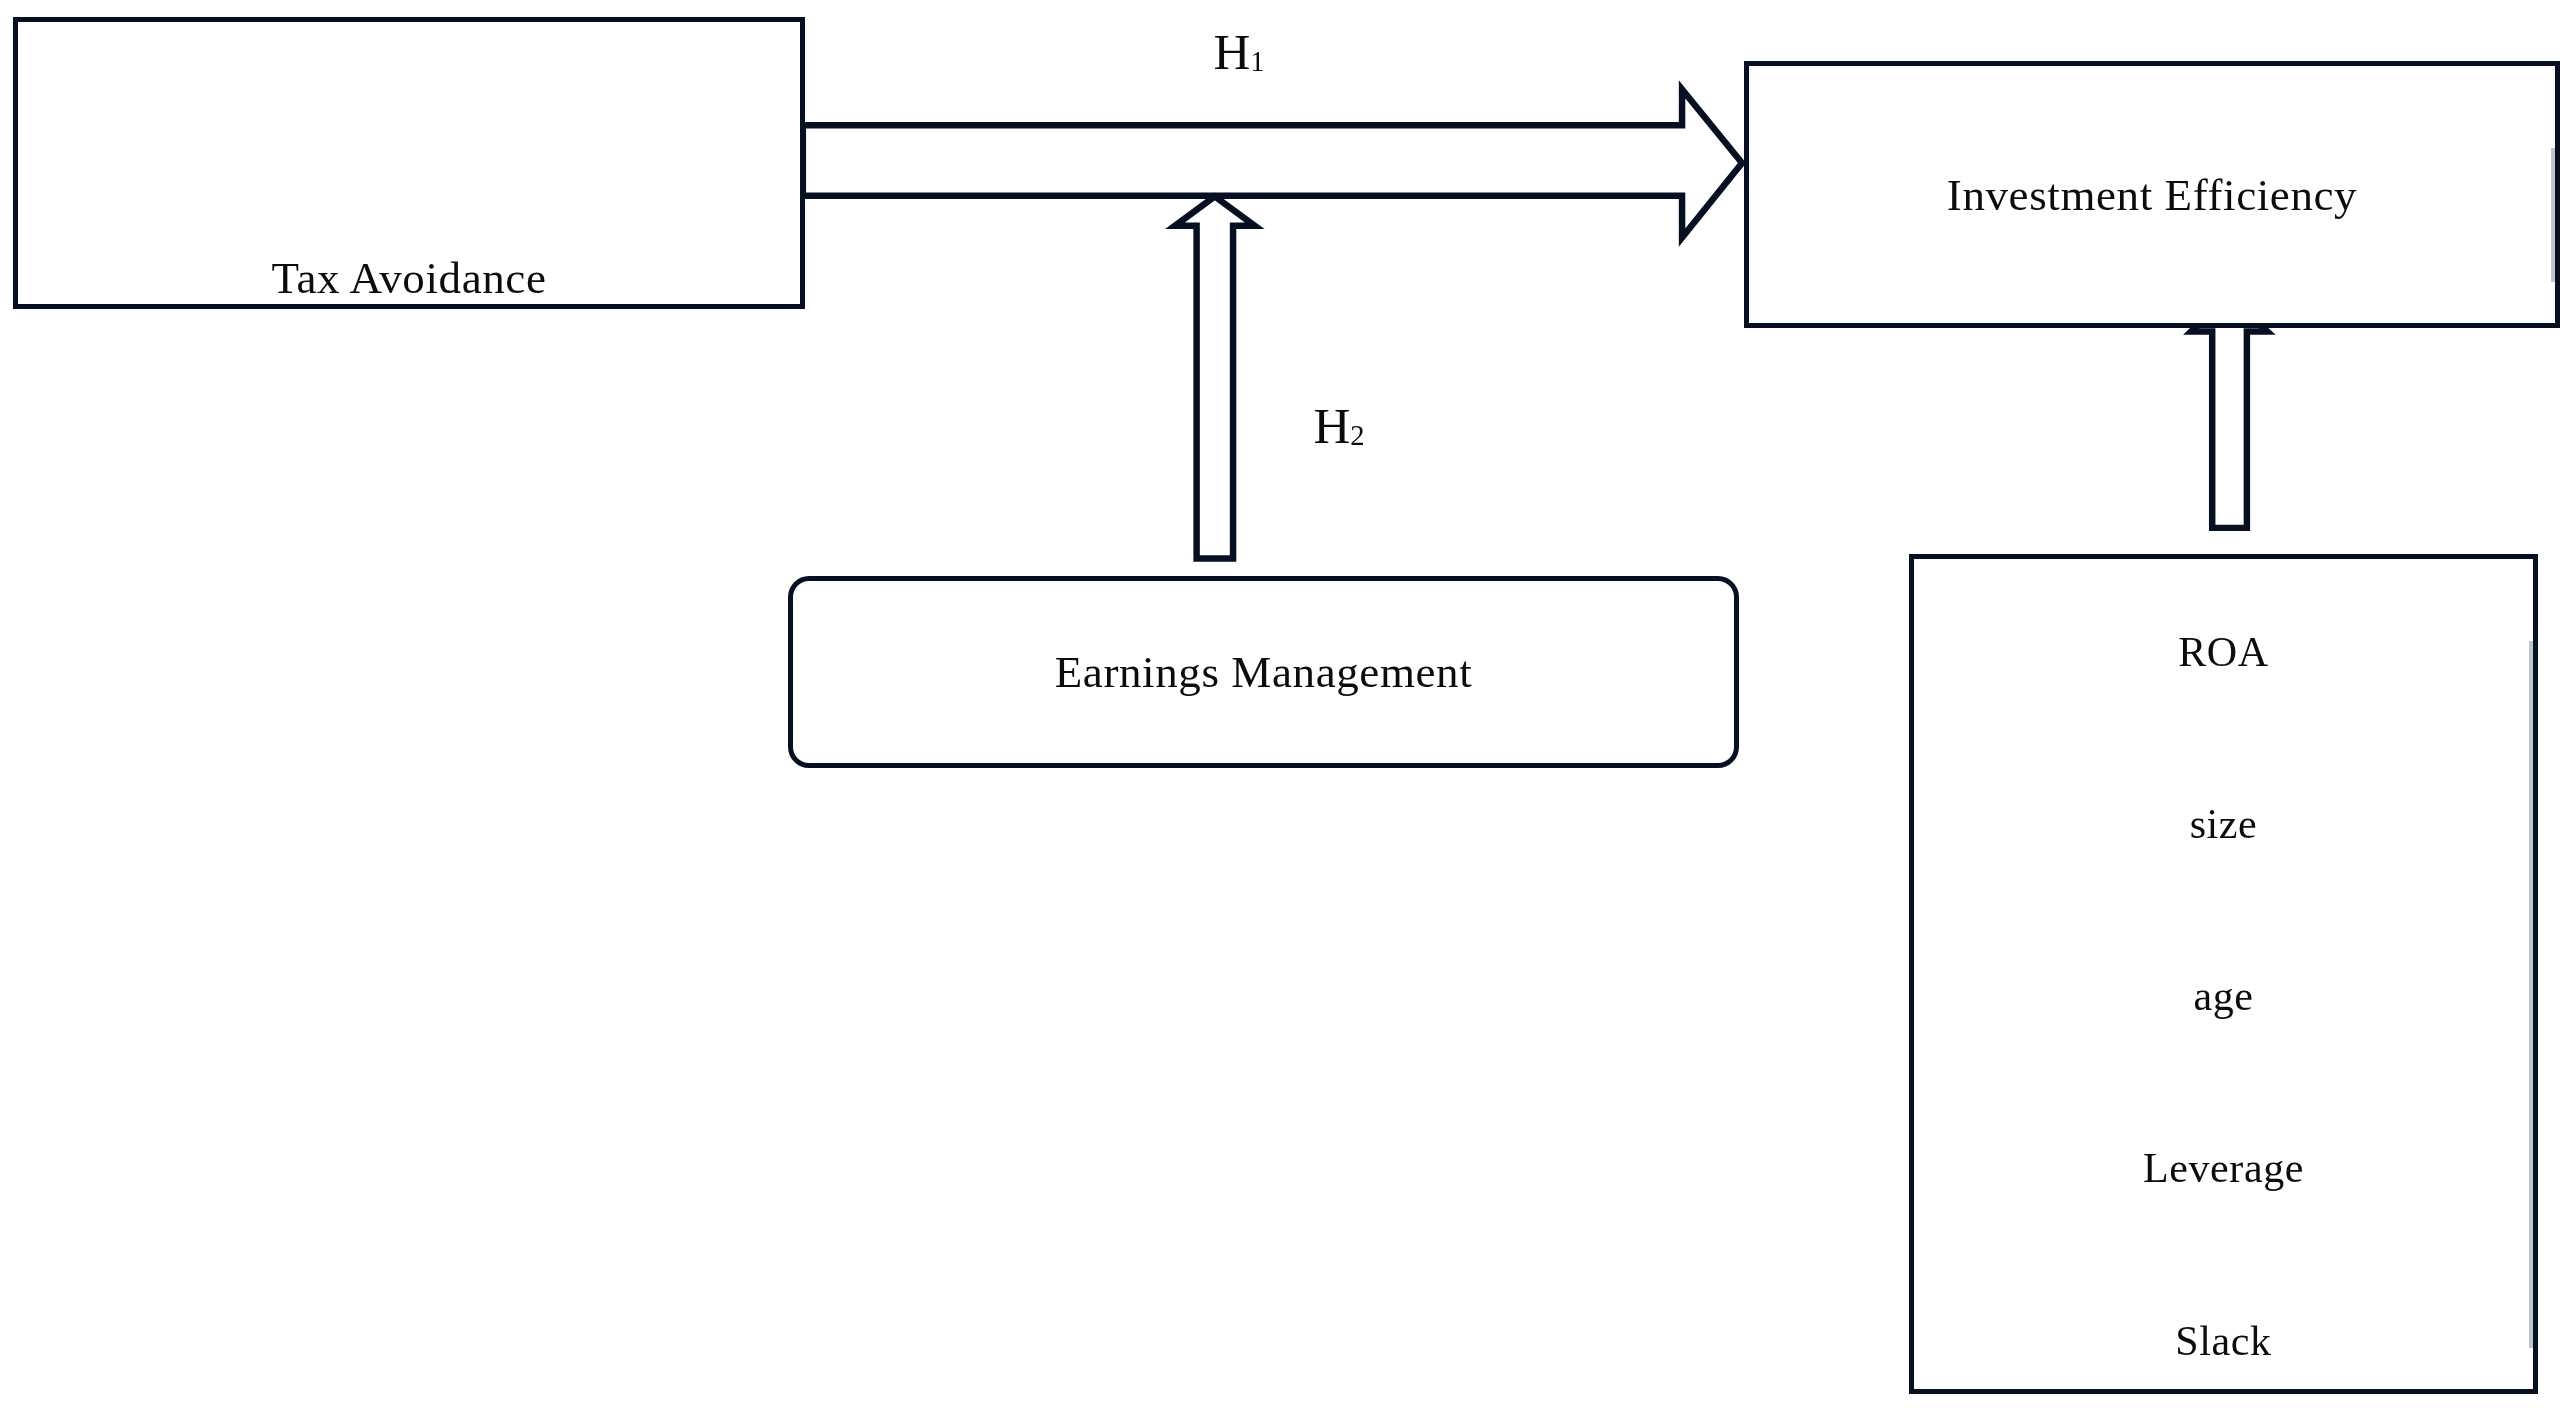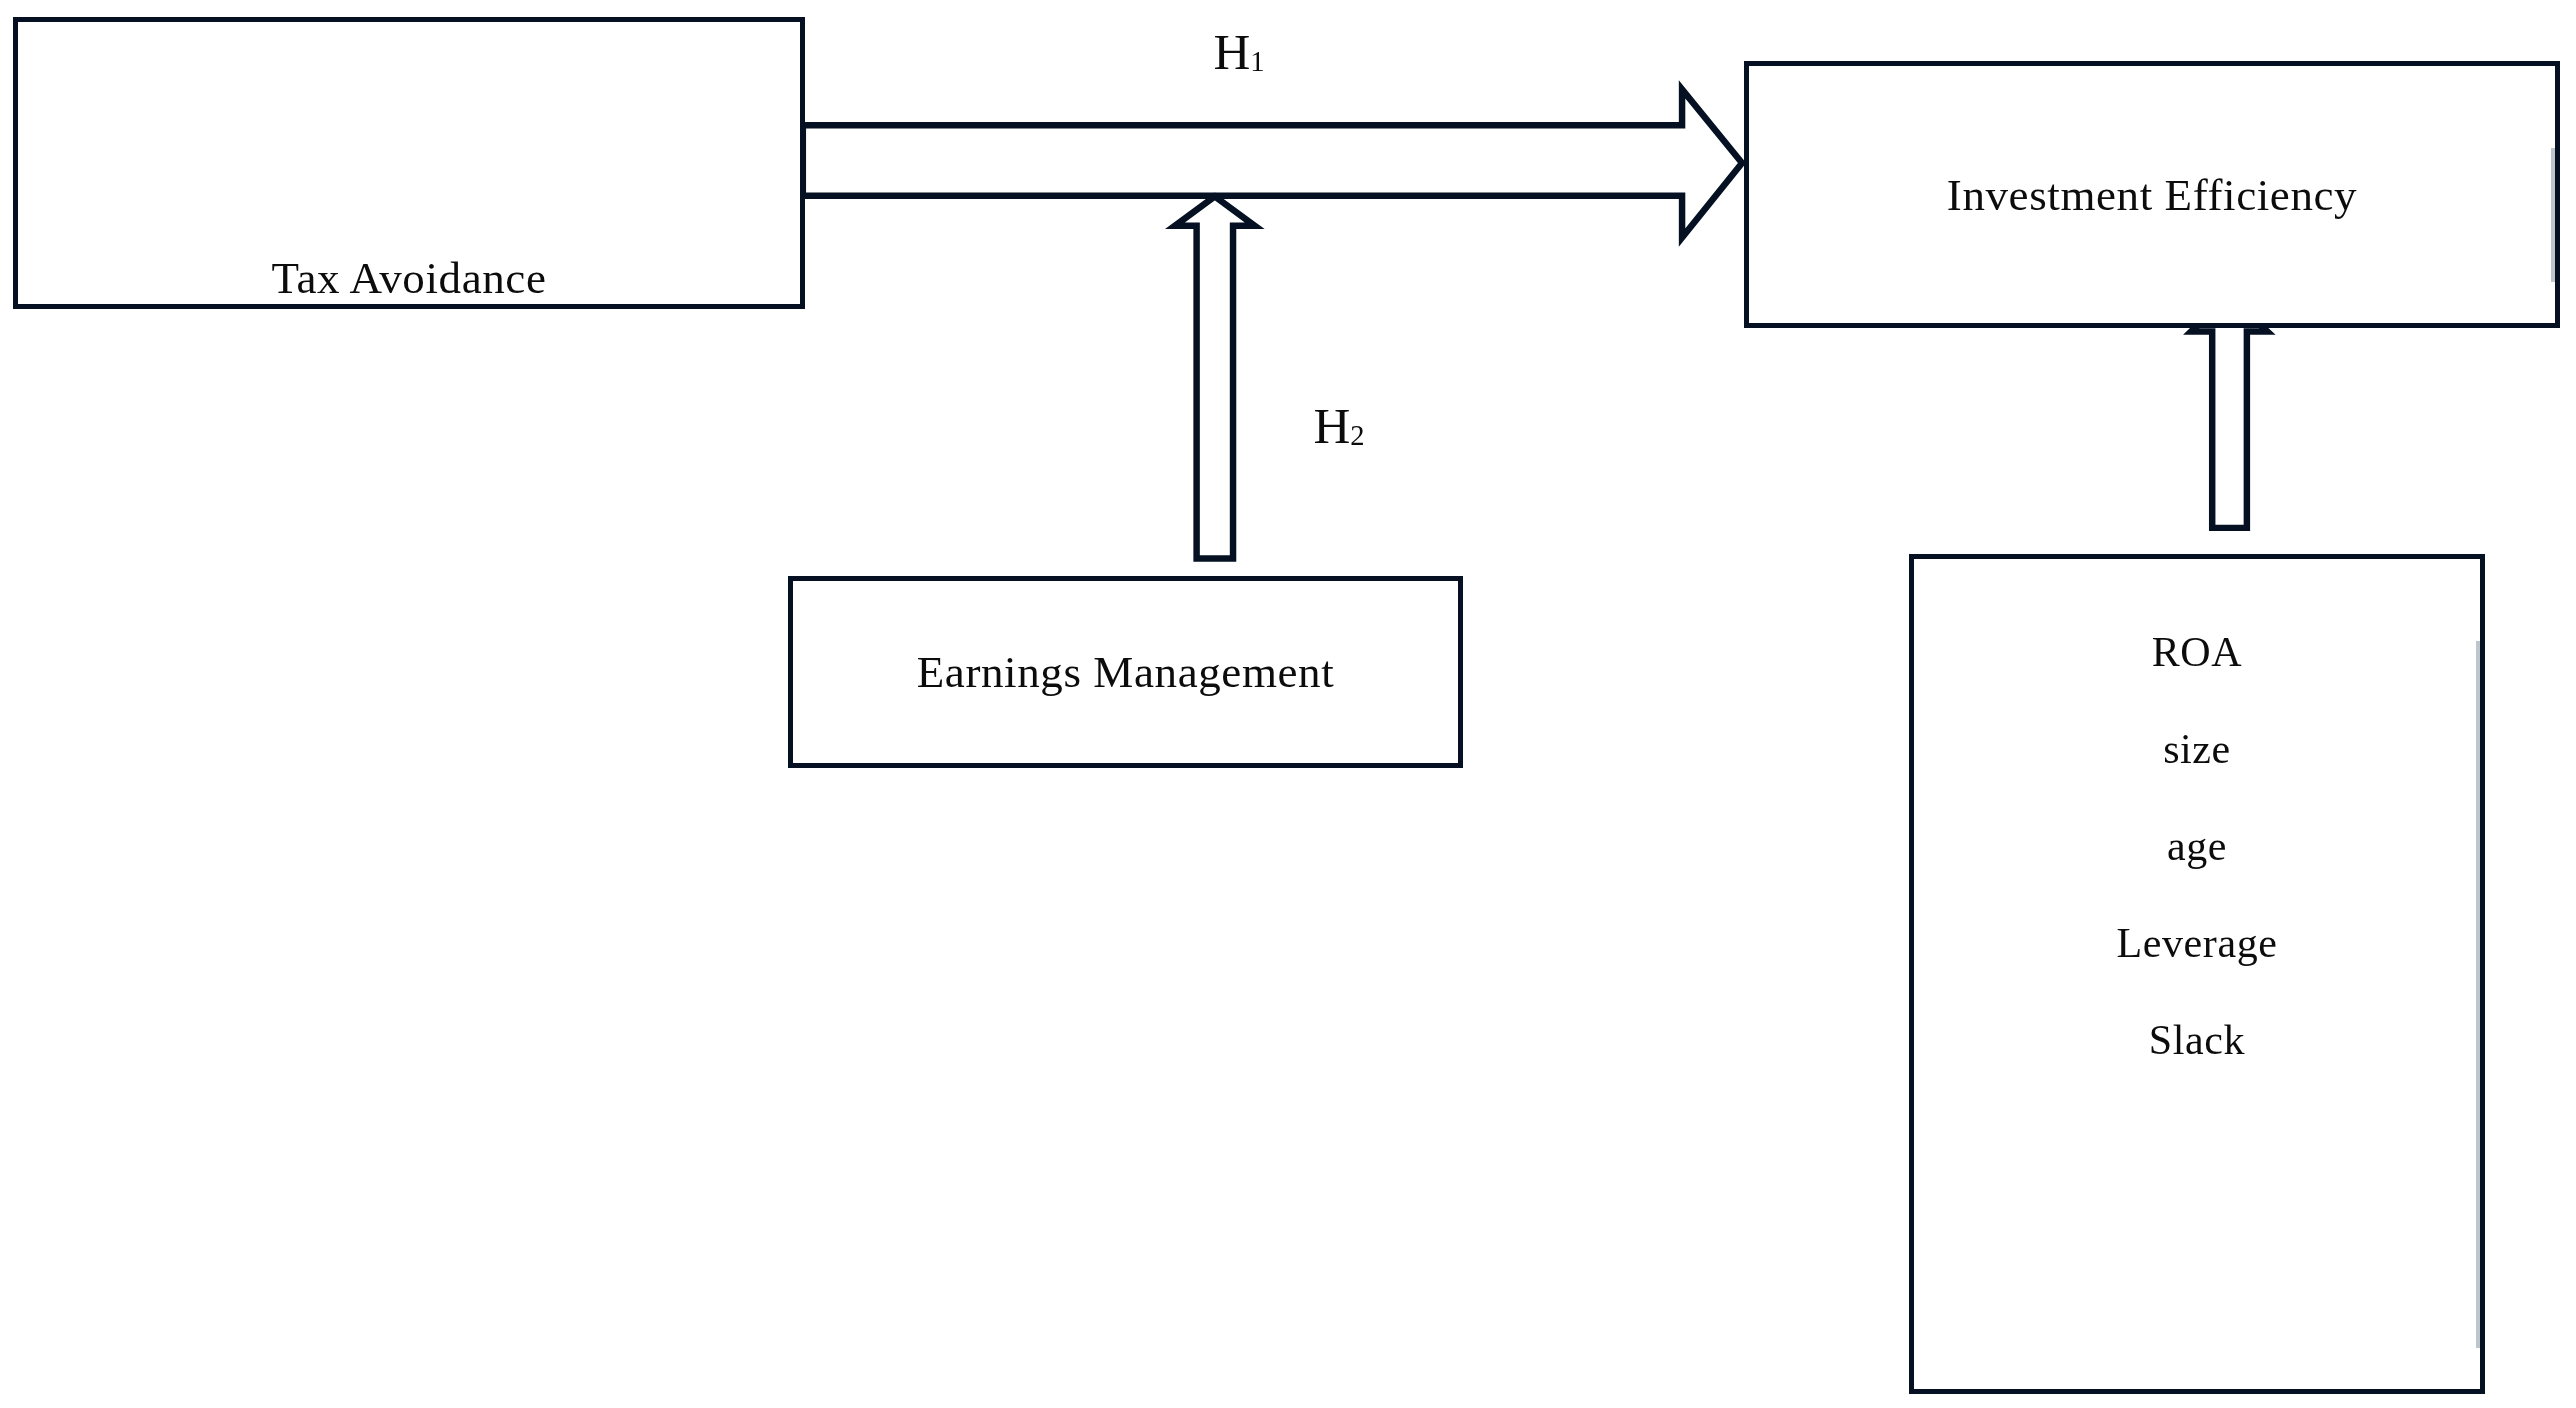--- a/index.html
+++ b/index.html
@@ -17,23 +17,23 @@
     position:absolute;
     border:5.3px solid var(--ink);
     background:var(--paper);
     display:flex;align-items:center;justify-content:center;
     font-size:45px;
     letter-spacing:0.6px;
     z-index:2;
   }
   #box-tax        {left:13px;   top:16.5px;  width:792px; height:292px;align-items:flex-end;}
   #box-investment {left:1744px; top:25px;  width:816px; height:267px;margin-top:36px;}
-  #box-earnings   {left:788px; top:576px; width:675px; height:192px;}
-  #box-controls   {left:1909px; top:554px; width:576px; height:840px;
-                   flex-direction:column;justify-content:flex-start;
+  #box-earnings   {left:788px; top:576px; width:951px; height:192px;border-radius:21px;}
+  #box-controls   {left:1909px; top:554px; width:629px; height:840px;
+                   flex-direction:column;justify-content:space-between;
                    padding-top:44px;}
   
   #box-investment::after, #box-controls::after{
     content:"";position:absolute;right:0;top:82px;bottom:41px;width:4.1px;
     background:var(--shadow-gray);
   }
   .control-item{
     height:97px;display:flex;align-items:center;justify-content:center;
     font-size:42px;
   }

